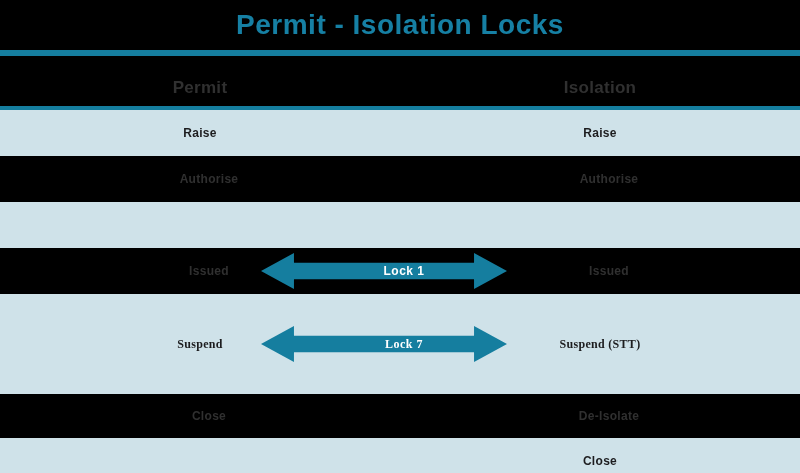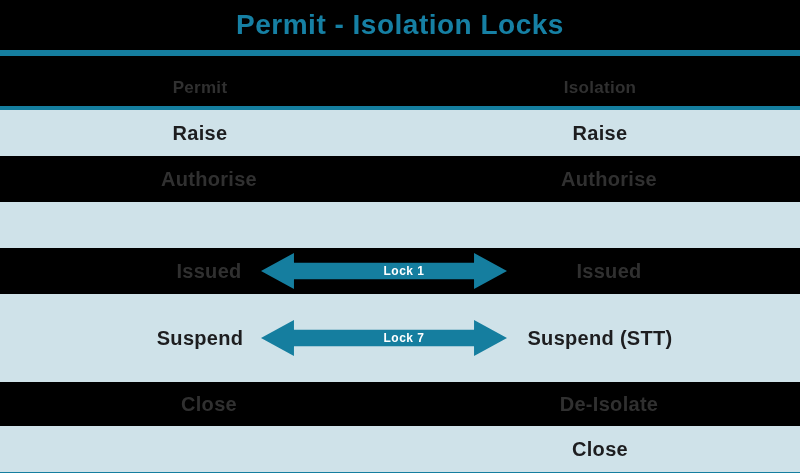--- a/index.html
+++ b/index.html
@@ -35,33 +35,33 @@
   .row {
     position: relative;
     display: flex;
     align-items: stretch;
   }
   .row .cell {
     flex: 1 1 50%;
     display: flex;
     align-items: center;
     justify-content: center;
-    font-size: 20px;
+    font-size: 12px;
     letter-spacing: 0.3px;
   }
   .row.header { height: 37px; background: var(--dark-row, #000); margin-top: 13px; }
   .row.header .cell { font-size: 17px; color: var(--dim, #303030); }
 
   .row.dark  { background: var(--dark-row, #000); }
   .row.dark .cell { color: var(--dim, #303030); padding-left: 18px; }
   .row.light { background: var(--light-row, #cfe2e9); }
   .row.light .cell { color: var(--ink, #1d1d1f); }
 
   .r-raise, .r-isolate, .r-issued, .r-authorise, .r-close-bottom { height: 46px; }
-  .r-suspend { height: 88px; }
+  .r-suspend { height: 100px; font-family: Liberation Serif, serif; }
   .r-close-deisolate { height: 44px; }
 
   .lock-arrow {
     position: absolute;
     left: 261px;
     top: 50%;
     margin-top: -18px;
     width: 246px;
     height: 36px;
     background: var(--accent, #157e9f);

